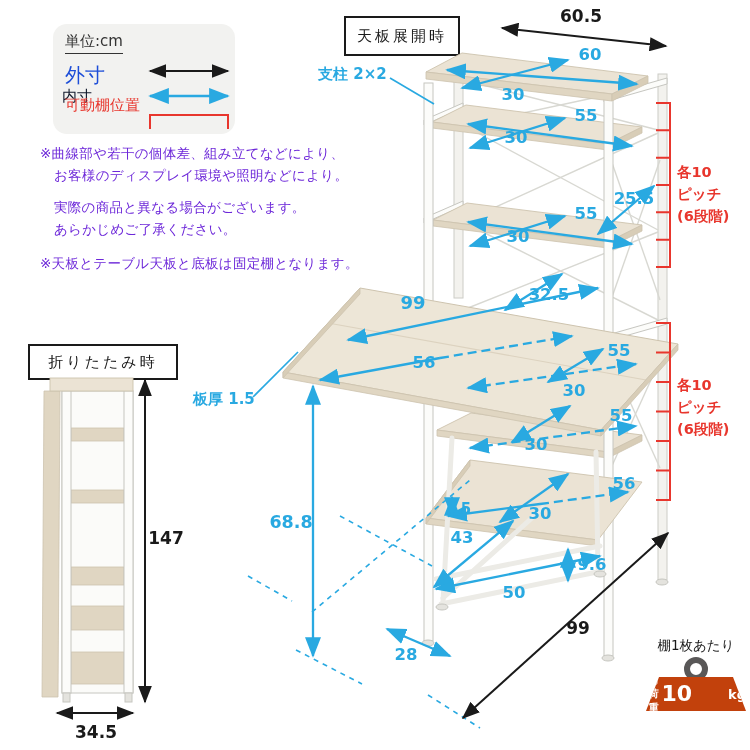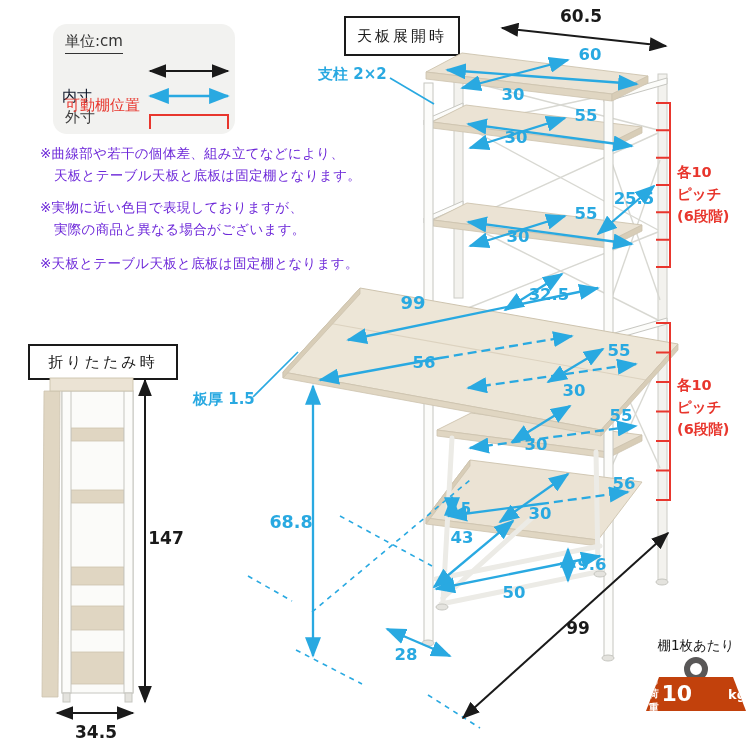--- a/index.html
+++ b/index.html
@@ -3,21 +3,21 @@
 <meta charset="utf-8">
 <style>
   html,body{margin:0;padding:0;background:#fff;}
   .canvas{position:relative;width:750px;height:750px;background:#fff;overflow:hidden;
           font-family:"DejaVu Sans","Liberation Sans",sans-serif;}
   .abs{position:absolute;}
   
   .legend{left:53px;top:24px;width:182px;height:110px;background:#F2F2F0;border-radius:14px;}
   .legend .t{position:absolute;left:12px;top:8px;font-size:15px;color:#333;font-weight:500;
              border-bottom:1.5px solid #333;padding-bottom:2px;}
-  .legend .r1{position:absolute;left:12px;top:38px;font-size:15px;color:#404040;margin-top:46px;}
+  .legend .r1{position:absolute;left:12px;top:38px;font-size:20px;color:#1d4ed8;}
   .legend .r2{position:absolute;left:9px;top:63px;font-size:15px;color:#0f172a;}
   .legend .r3{position:absolute;left:12px;top:72px;font-size:15px;color:#E8362D;}
   
   .notes{left:40px;top:142px;width:335px;color:#6d28d9;font-size:13.5px;letter-spacing:.3px;}
   .note-line{height:22px;line-height:22px;white-space:nowrap;}
   .indent{padding-left:14px;}
   .gap{height:10px;}
   .gap2{height:12px;}
   
   .tbox{border:2px solid #1a1a1a;color:#1a1a1a;display:flex;align-items:center;justify-content:center;}
@@ -64,24 +64,24 @@
 
   <div class="abs legend">
     <span class="t">単位:cm</span>
     <span class="r1">外寸</span>
     <span class="r2">内寸</span>
     <span class="r3">可動棚位置</span>
   </div>
 
   <div class="abs notes">
     <div class="note-line">※曲線部や若干の個体差、組み立てなどにより、</div>
-    <div class="note-line indent">天板とテーブル天板と底板は固定棚となります。</div>
+    <div class="note-line indent">お客様のディスプレイ環境や照明などにより。</div>
     <div class="gap"></div>
-    <div class="note-line">※実物に近い色目で表現しておりますが、</div>
     <div class="note-line indent">実際の商品と異なる場合がございます。</div>
+    <div class="note-line indent">あらかじめご了承ください。</div>
     <div class="gap2"></div>
     <div class="note-line">※天板とテーブル天板と底板は固定棚となります。</div>
   </div>
 
   <div class="abs tbox box-exp">天板展開時</div>
   <div class="abs tbox box-fold">折りたたみ時</div>
 
   <div class="abs load">
     <div class="l1">棚1枚あたり</div>
     <div class="weight">

